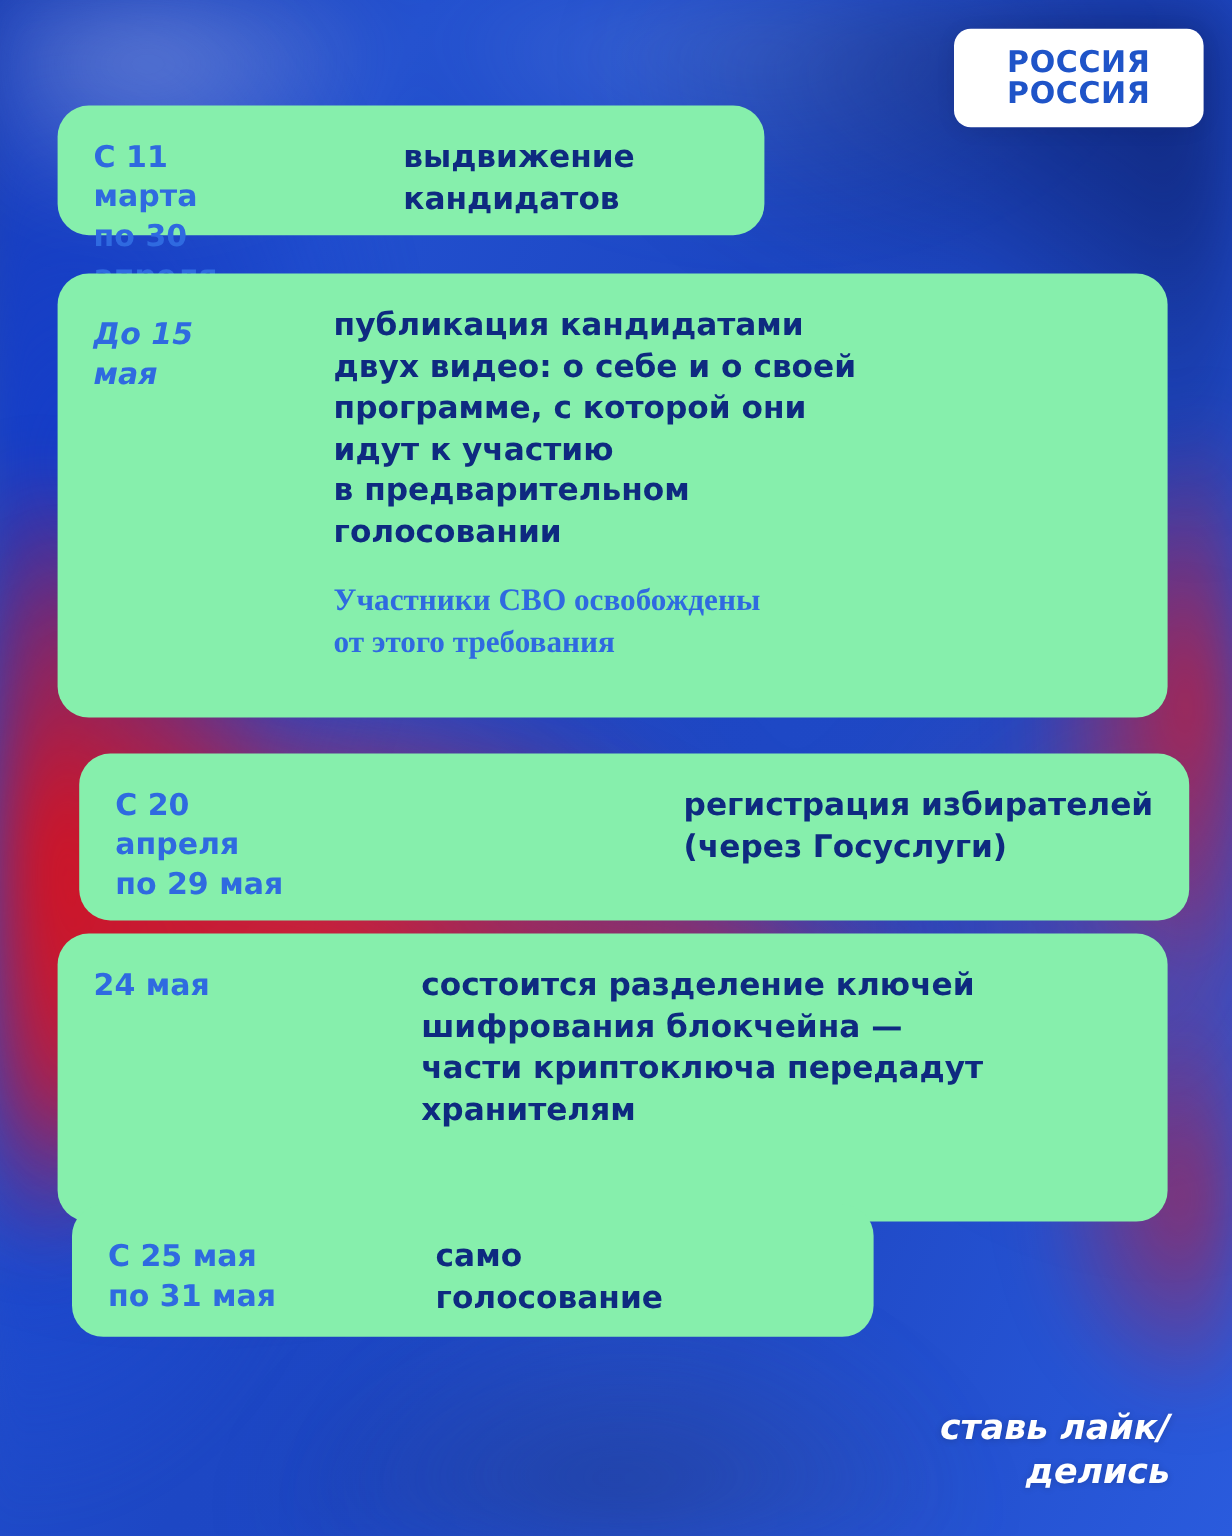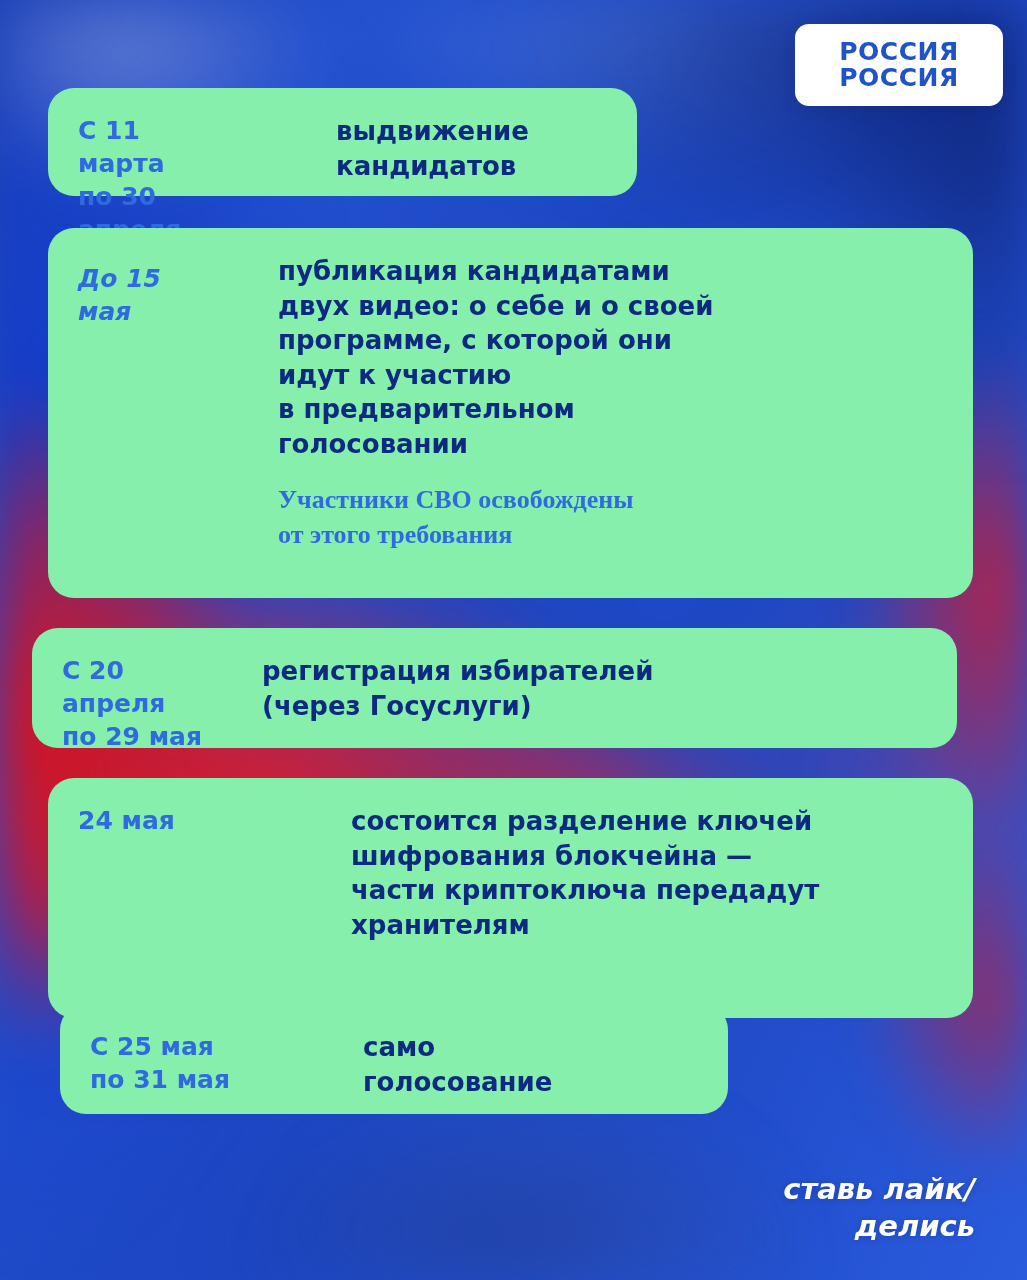--- a/index.html
+++ b/index.html
@@ -122,21 +122,21 @@
 
   
   #card-1 { left: 48px;  top: 88px;   width: 589px; height: 108px; }
   #card-1 .date { width: 140px; }
   #card-1 .body { margin-left: 118px; }
 
   #card-2 { left: 48px;  top: 228px;  width: 925px; height: 370px; flex-direction: row; }
   #card-2 .date { width: 140px; padding-top: 8px; font-style: italic; }
   #card-2 .col  { margin-left: 60px; }
 
-  #card-3 { left: 32px;  top: 628px;  width: 925px; height: 120px; }
+  #card-3 { left: 66px;  top: 628px;  width: 925px; height: 139px; justify-content: space-between; }
   #card-3 .date { width: 140px; }
   #card-3 .body { margin-left: 60px; }
 
   #card-4 { left: 48px;  top: 778px;  width: 925px; height: 240px; }
   #card-4 .date { width: 140px; }
   #card-4 .body { margin-left: 133px; }
 
   #card-5 { left: 60px;  top: 1004px; width: 668px; height: 110px; }
   #card-5 .date { width: 140px; }
   #card-5 .body { margin-left: 133px; }

